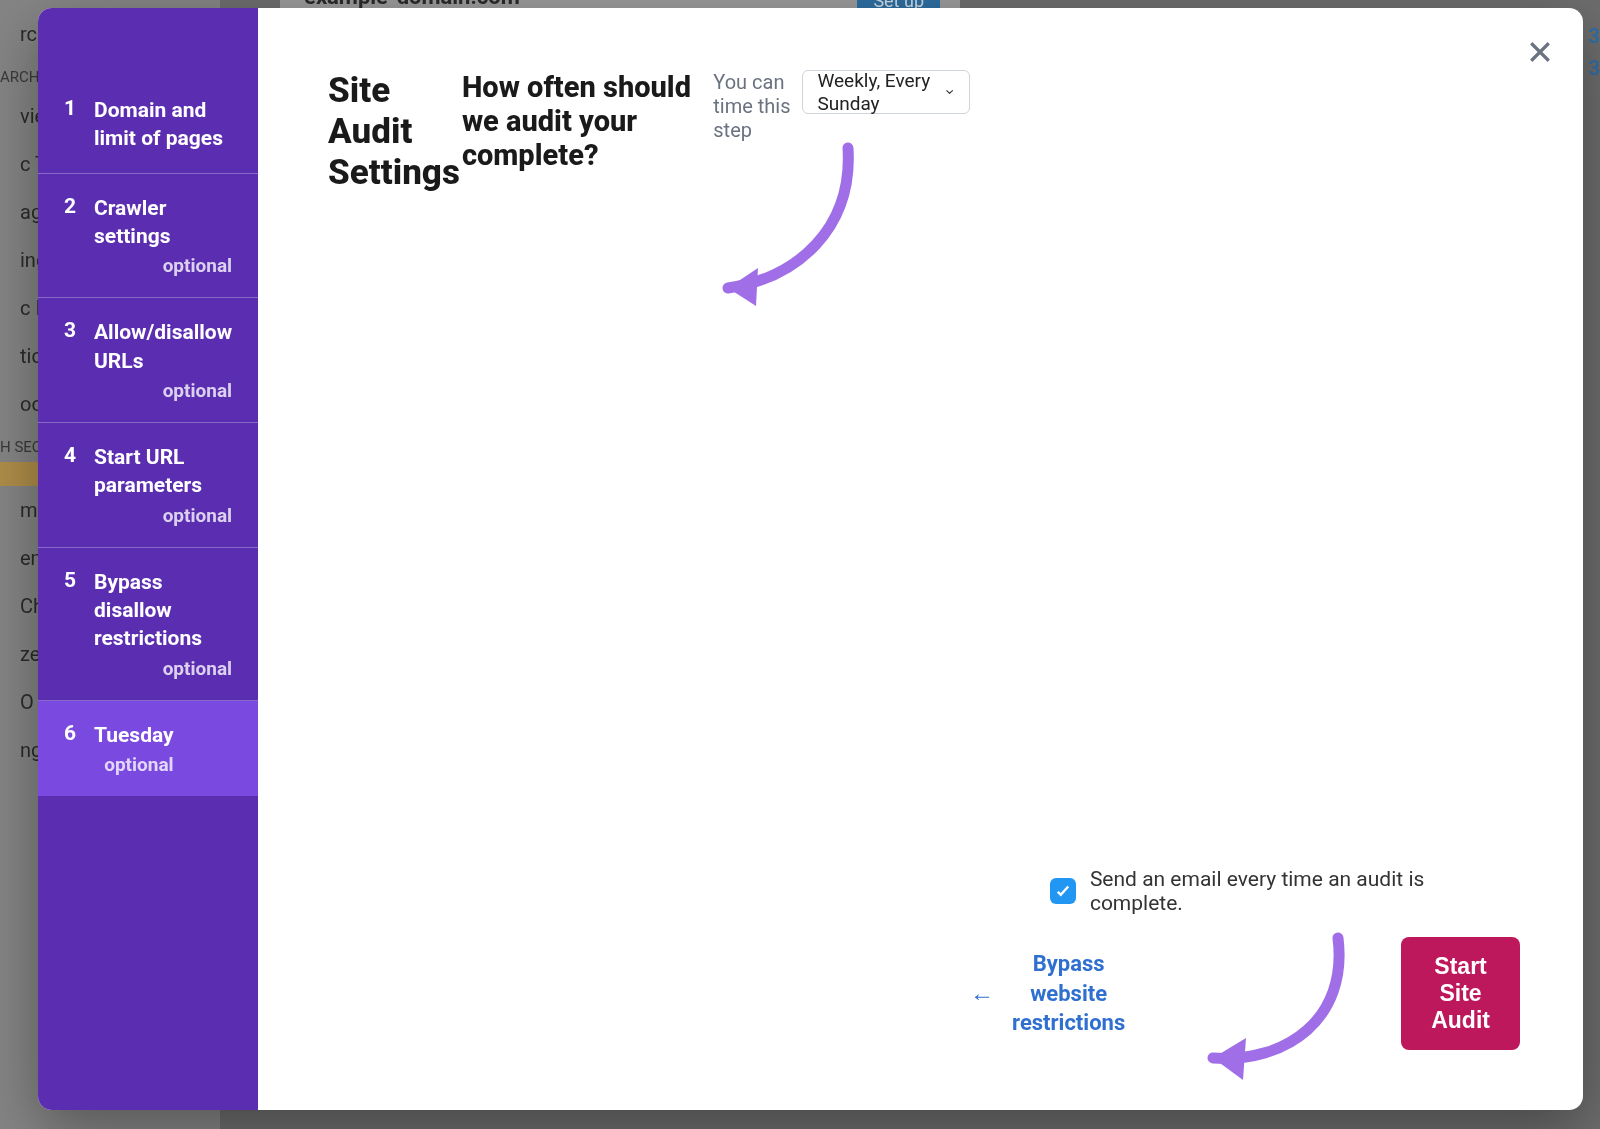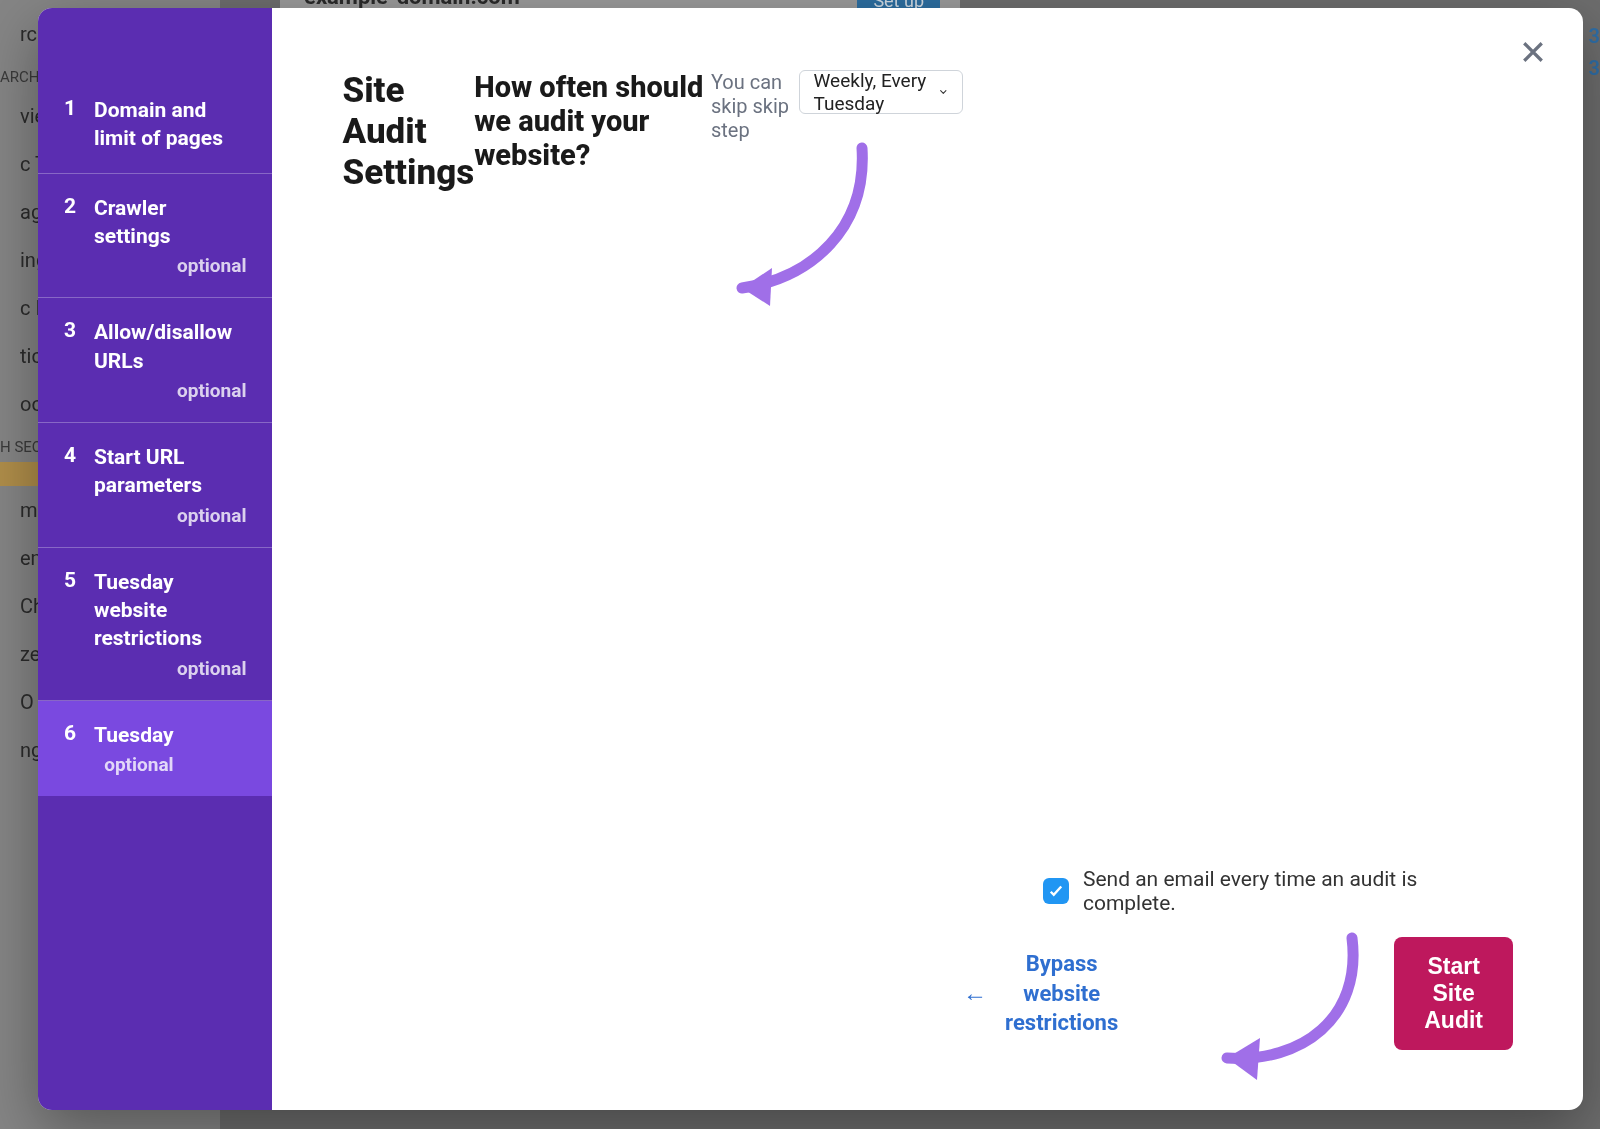--- a/index.html
+++ b/index.html
@@ -222,46 +222,46 @@
     <div class="step">
       <div class="step-num">4</div>
       <div class="step-body">
         <div class="step-title">Start URL parameters</div>
         <div class="step-sub">optional</div>
       </div>
     </div>
     <div class="step">
       <div class="step-num">5</div>
       <div class="step-body">
-        <div class="step-title">Tuesday website restrictions</div>
+        <div class="step-title">Bypass disallow restrictions</div>
         <div class="step-sub">optional</div>
       </div>
     </div>
     <div class="step active">
       <div class="step-num">6</div>
       <div class="step-body">
         <div class="step-title">Tuesday</div>
         <div class="step-sub">optional</div>
       </div>
     </div>
   </nav>
 
   <div class="pane">
     <div class="close-btn">
       <svg viewBox="0 0 24 24" fill="none">
           <path d="M5 5 L19 19 M19 5 L5 19"></path>
         </svg>
     </div>
 
     <h1>Site Audit Settings</h1>
-    <h2>How often should we audit your website?</h2>
-    <div class="skip">You can skip skip step</div>
+    <h2>How often should we audit your complete?</h2>
+    <div class="skip">You can time this step</div>
 
     <div class="select">
-      <span>Weekly, Every Tuesday</span>
+      <span>Weekly, Every Sunday</span>
       <svg viewBox="0 0 24 24">
           <path d="M6 9l6 6 6-6" fill="none" stroke="#333" stroke-width="2.4" stroke-linecap="round" stroke-linejoin="round"></path>
         </svg>
     </div>
 
     <svg class="anno" style="left:420px; top:120px; width:220px; height:200px;" viewBox="0 0 220 200">
       <path d="M170 20 C 175 100, 120 150, 50 160" fill="none" stroke="#a06fe8" stroke-width="11" stroke-linecap="round"></path>
       <path d="M50 160 L80 140 L78 178 Z" fill="#a06fe8"></path>
     </svg>
 

